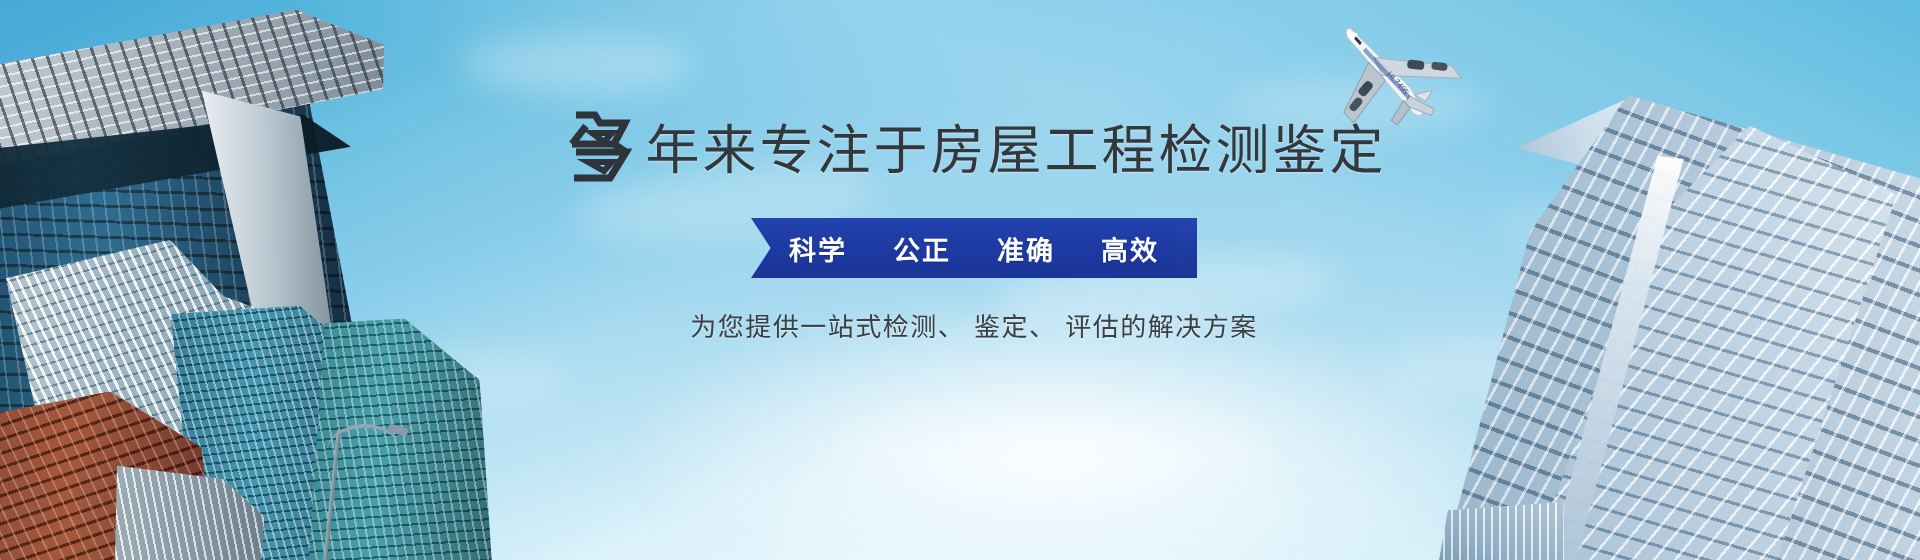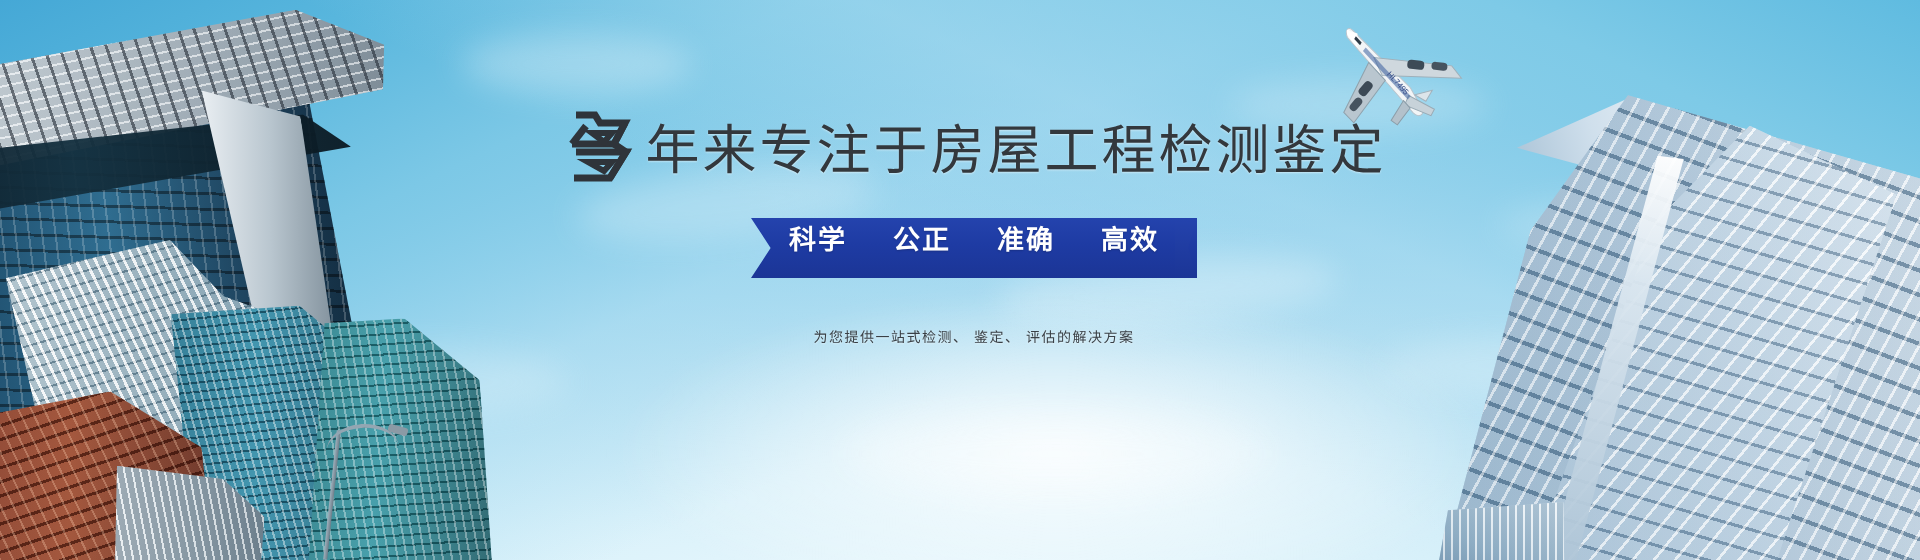--- a/index.html
+++ b/index.html
@@ -227,42 +227,42 @@
     position:relative;
     width:446px; height:60px;
   }
   .ribbon{
     position:absolute; inset:0;
     background:linear-gradient(180deg,#2443ad 0%, #1e3ba3 45%, #1b3596 100%);
     clip-path:polygon(0% 0%, 100% 0%, 100% 100%, 0% 100%, 4.4% 50%);
   }
   .ribbon-inner{
     position:absolute; inset:0;
-    display:flex; justify-content:center;
+    display:flex; align-items:center; justify-content:center;
     gap:46px;
   }
   .ribbon-word{
     font-family:"Liberation Sans","DejaVu Sans",sans-serif;
     font-size:27px;
     letter-spacing:2px;
     color:#ffffff;
     font-weight:600;
     text-shadow:0 1px 2px rgba(0,0,0,.18);
     white-space:nowrap;
   }
   .ribbon-notch-r{
     position:absolute; right:0; top:0; width:22px; height:60px;
     background:linear-gradient(180deg,#2443ad 0%, #1b3596 100%);
     clip-path:polygon(0% 0%, 100% 0%, 60% 50%, 100% 100%, 0% 100%);
   }
 
   .subtitle{
-    margin-top:48px;
+    margin-top:28px;
     font-family:"Liberation Sans","DejaVu Sans",sans-serif;
-    font-size:14px;
+    font-size:26px;
     letter-spacing:1.5px;
     color:#3a4046;
     white-space:nowrap;
     text-shadow:0 1px 2px rgba(255,255,255,.5);
   }
 </style>
 </head>
 <body>
 
 <div id="banner">

